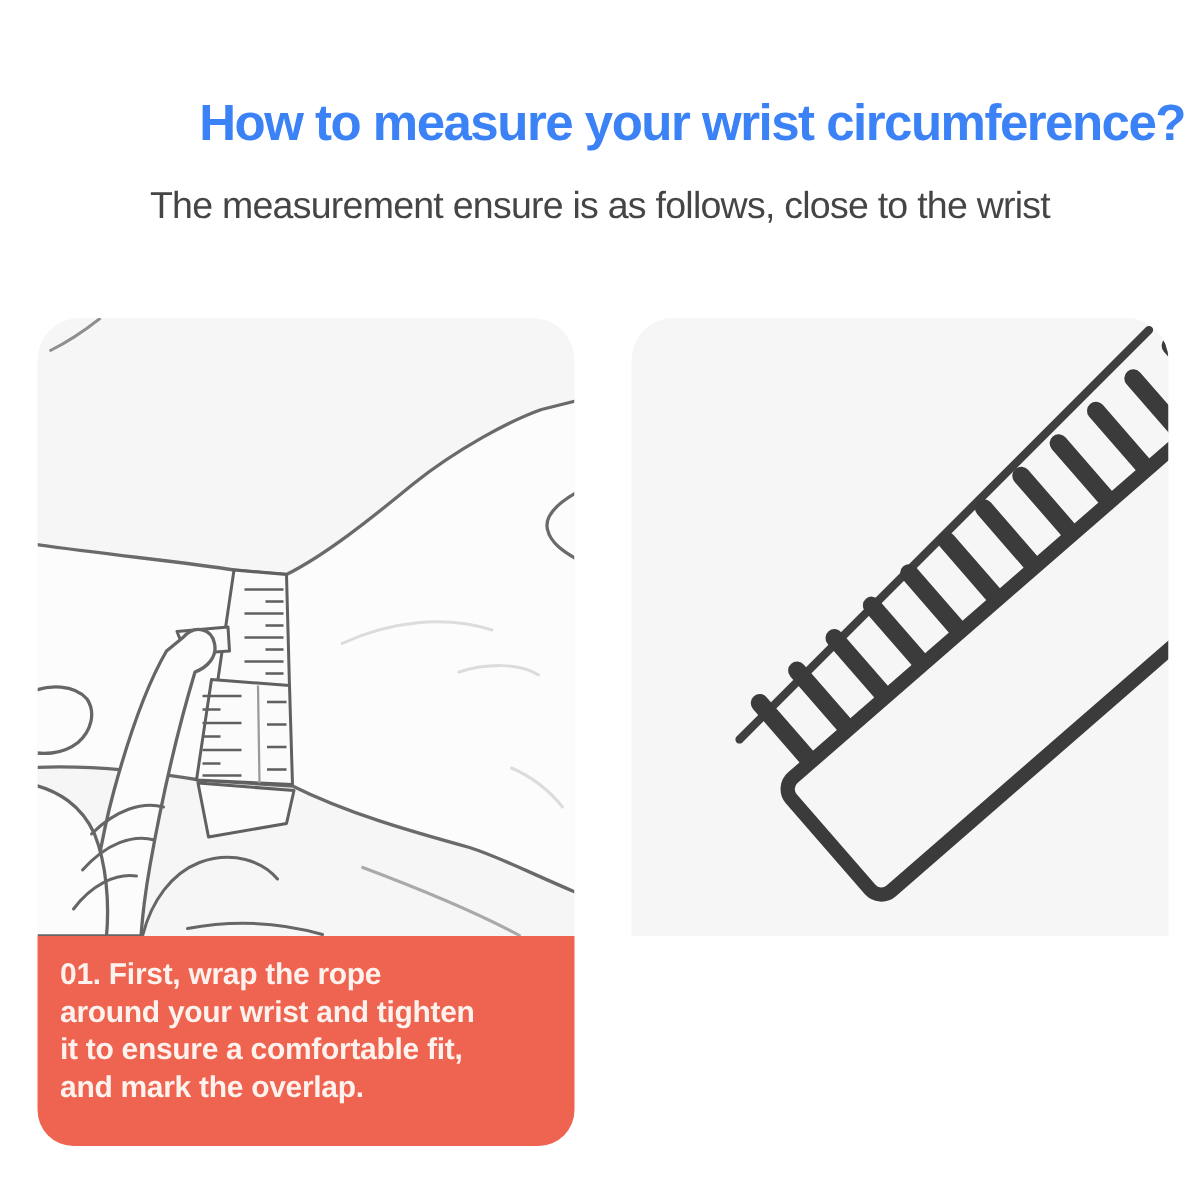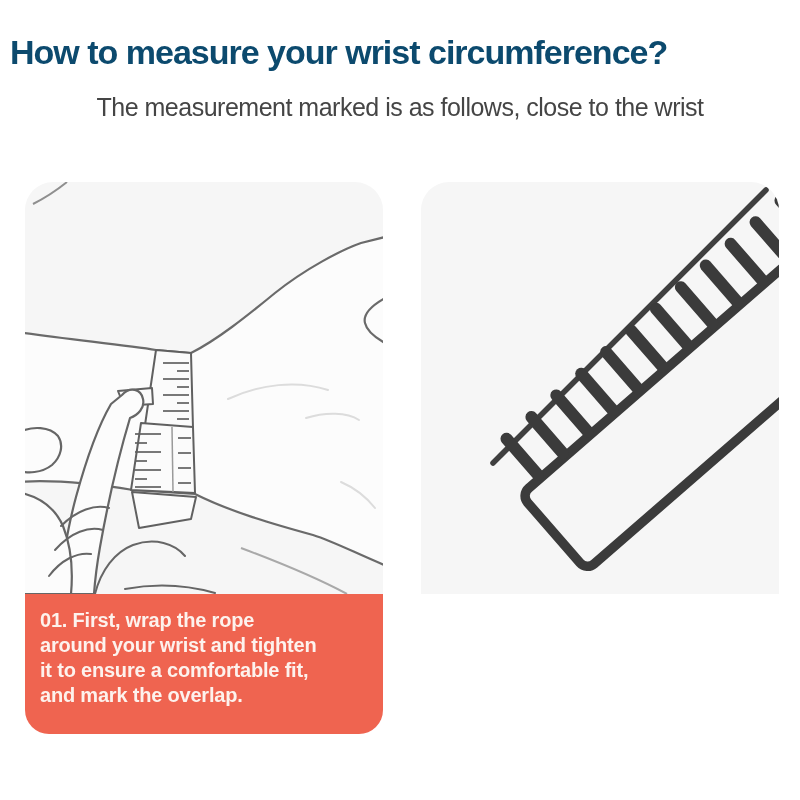--- a/index.html
+++ b/index.html
@@ -2,23 +2,23 @@
 <html><head>
 <meta charset="utf-8">
 <style>
   html,body{margin:0;padding:0;}
   body{
     width:800px;height:800px;background:#ffffff;overflow:hidden;
     font-family:"Liberation Sans",sans-serif;
     -webkit-font-smoothing:antialiased;
   }
   .page-title{
-    margin:32px 10px 0;text-align:left;
+    margin:62px 10px 0;text-align:right;
     font-size:34px;line-height:40px;font-weight:700;
-    letter-spacing:-1px;color:#0c4a6e;
+    letter-spacing:-1px;color:#3b82f6;
   }
   .page-subtitle{
     margin:20px 10px 0;text-align:center;
     font-size:25px;line-height:30px;font-weight:400;
     letter-spacing:-0.5px;color:#454545;
   }
   .cards{
     margin:60px 21px 0 25px;
     display:flex;gap:38px;
   }
@@ -35,21 +35,21 @@
     color:#fdf2ed;font-size:20px;font-weight:700;
     line-height:25px;letter-spacing:-0.2px;
     white-space:pre;overflow:hidden;
   }
 </style>
 </head>
 <body>
 
 <main>
   <h1 class="page-title">How to measure your wrist circumference?</h1>
-  <p class="page-subtitle">The measurement marked is as follows, close to the wrist</p>
+  <p class="page-subtitle">The measurement ensure is as follows, close to the wrist</p>
 
   <div class="cards">
 
     <section class="card">
       <div class="illus">
         <svg viewBox="0 0 358 412" preserveAspectRatio="none">
 
           <path d="M -8 150 C 40 157, 100 163, 131 168 L 166 171
                    C 192 158, 222 134, 250 111 C 280 87, 316 68, 336 61 L 364 54
                    L 364 385 C 330 371, 310 360, 288 353 C 248 342, 206 330, 170 312

